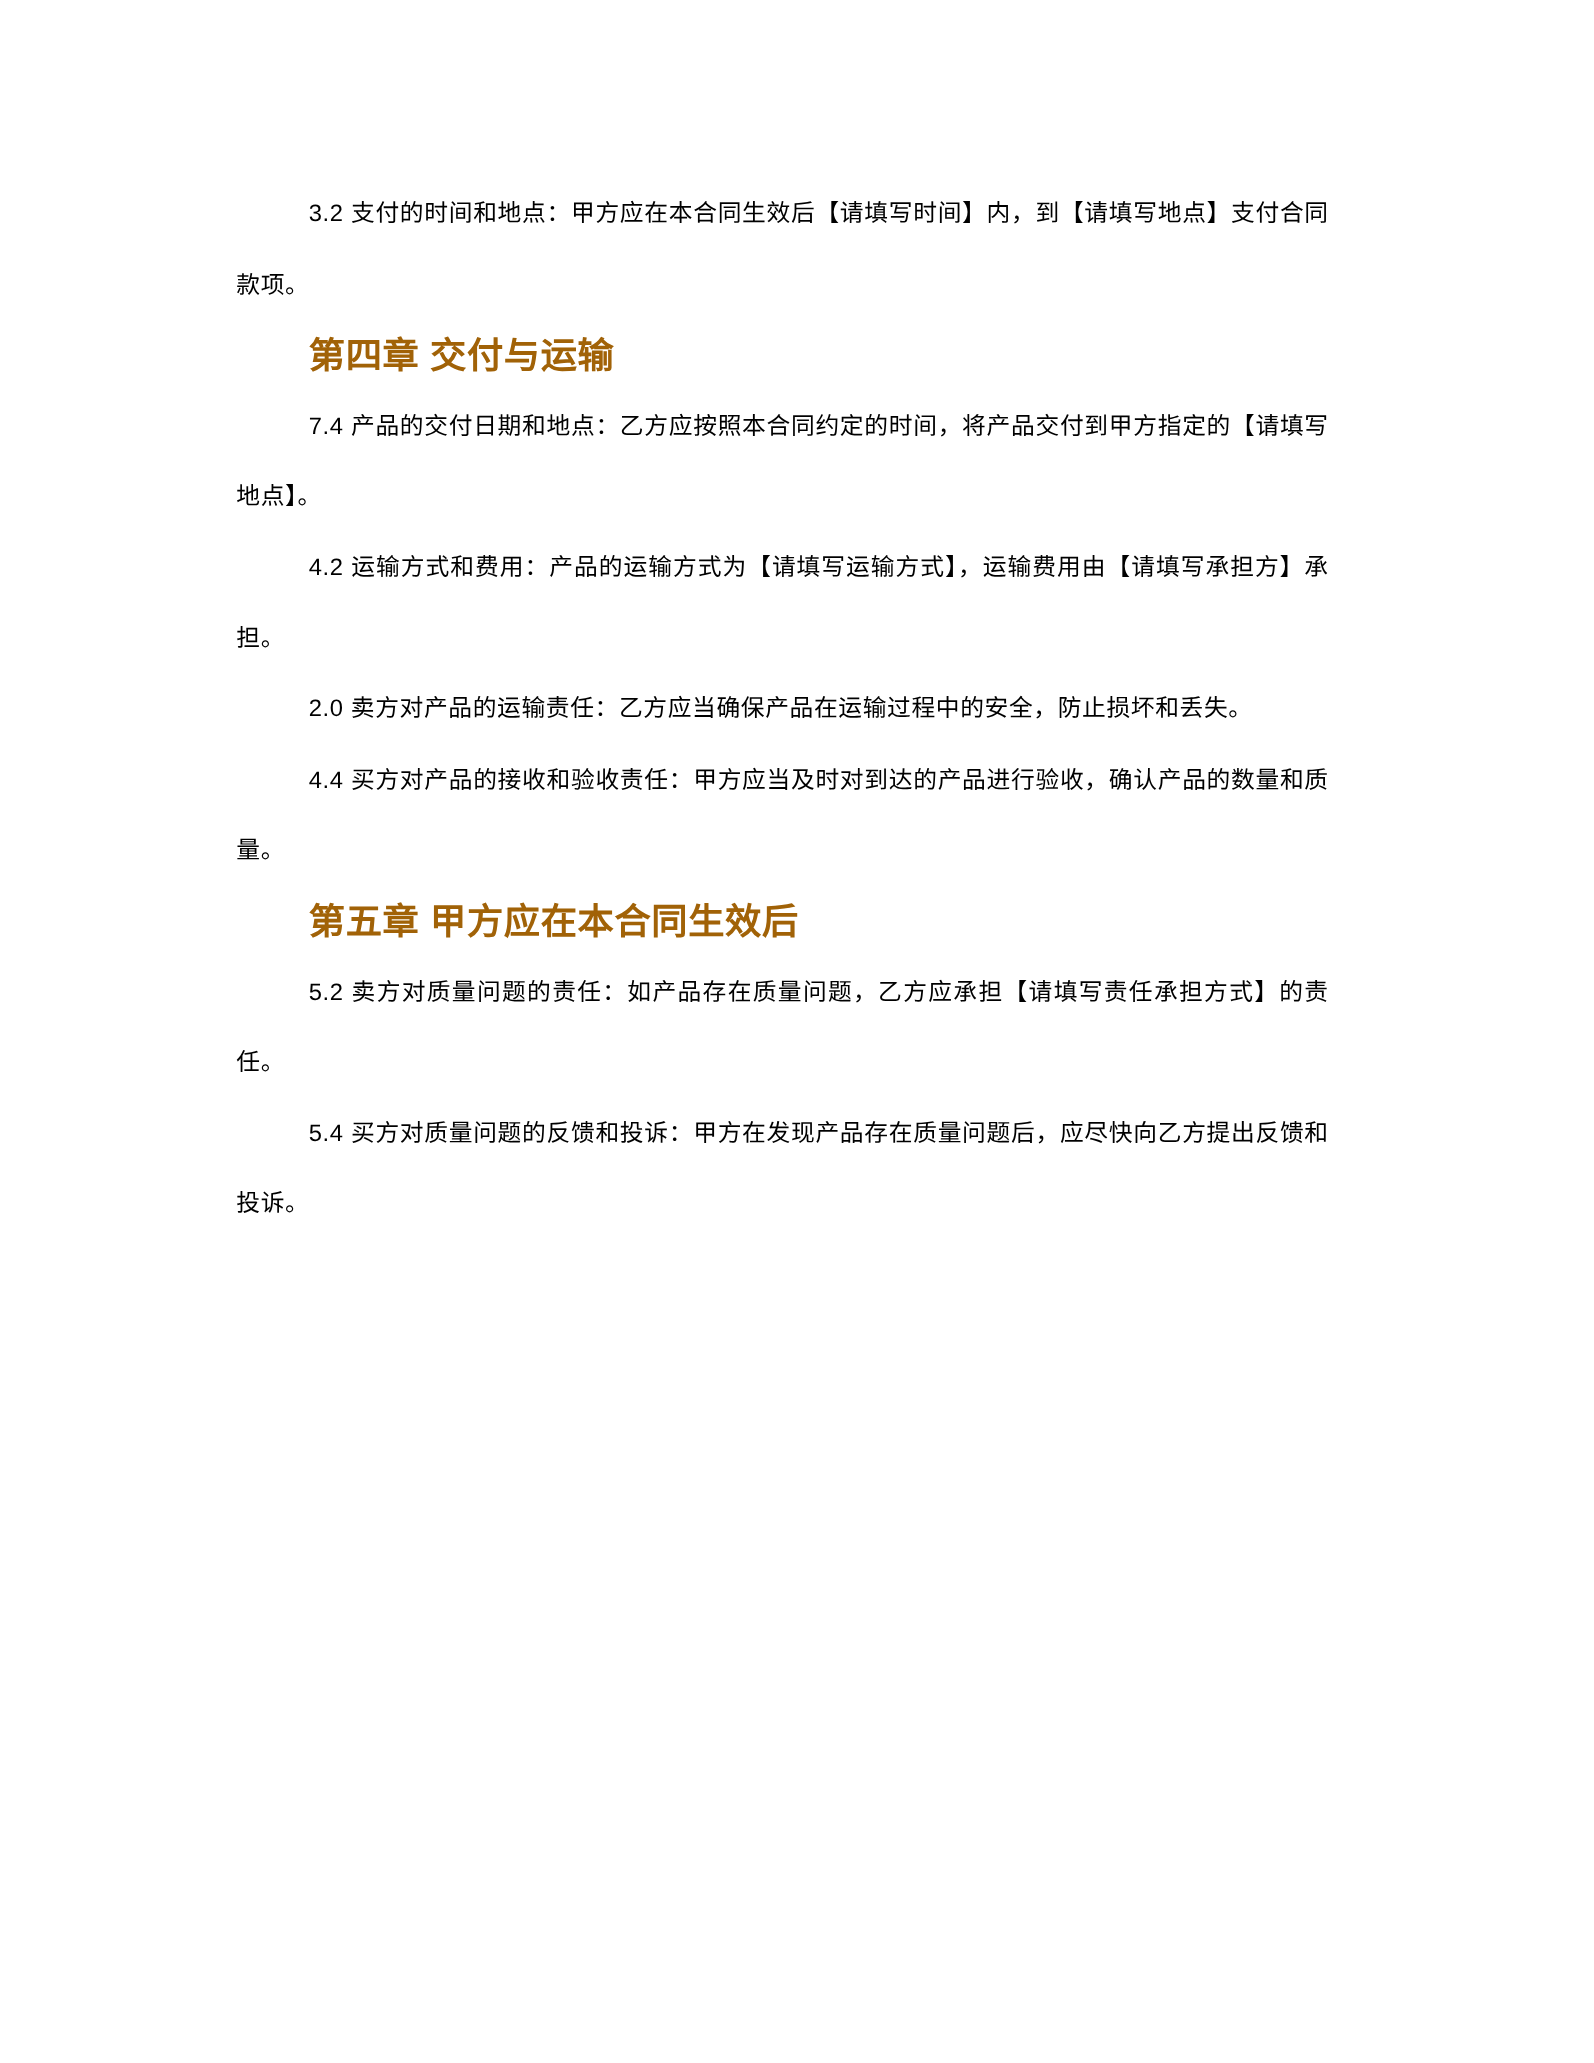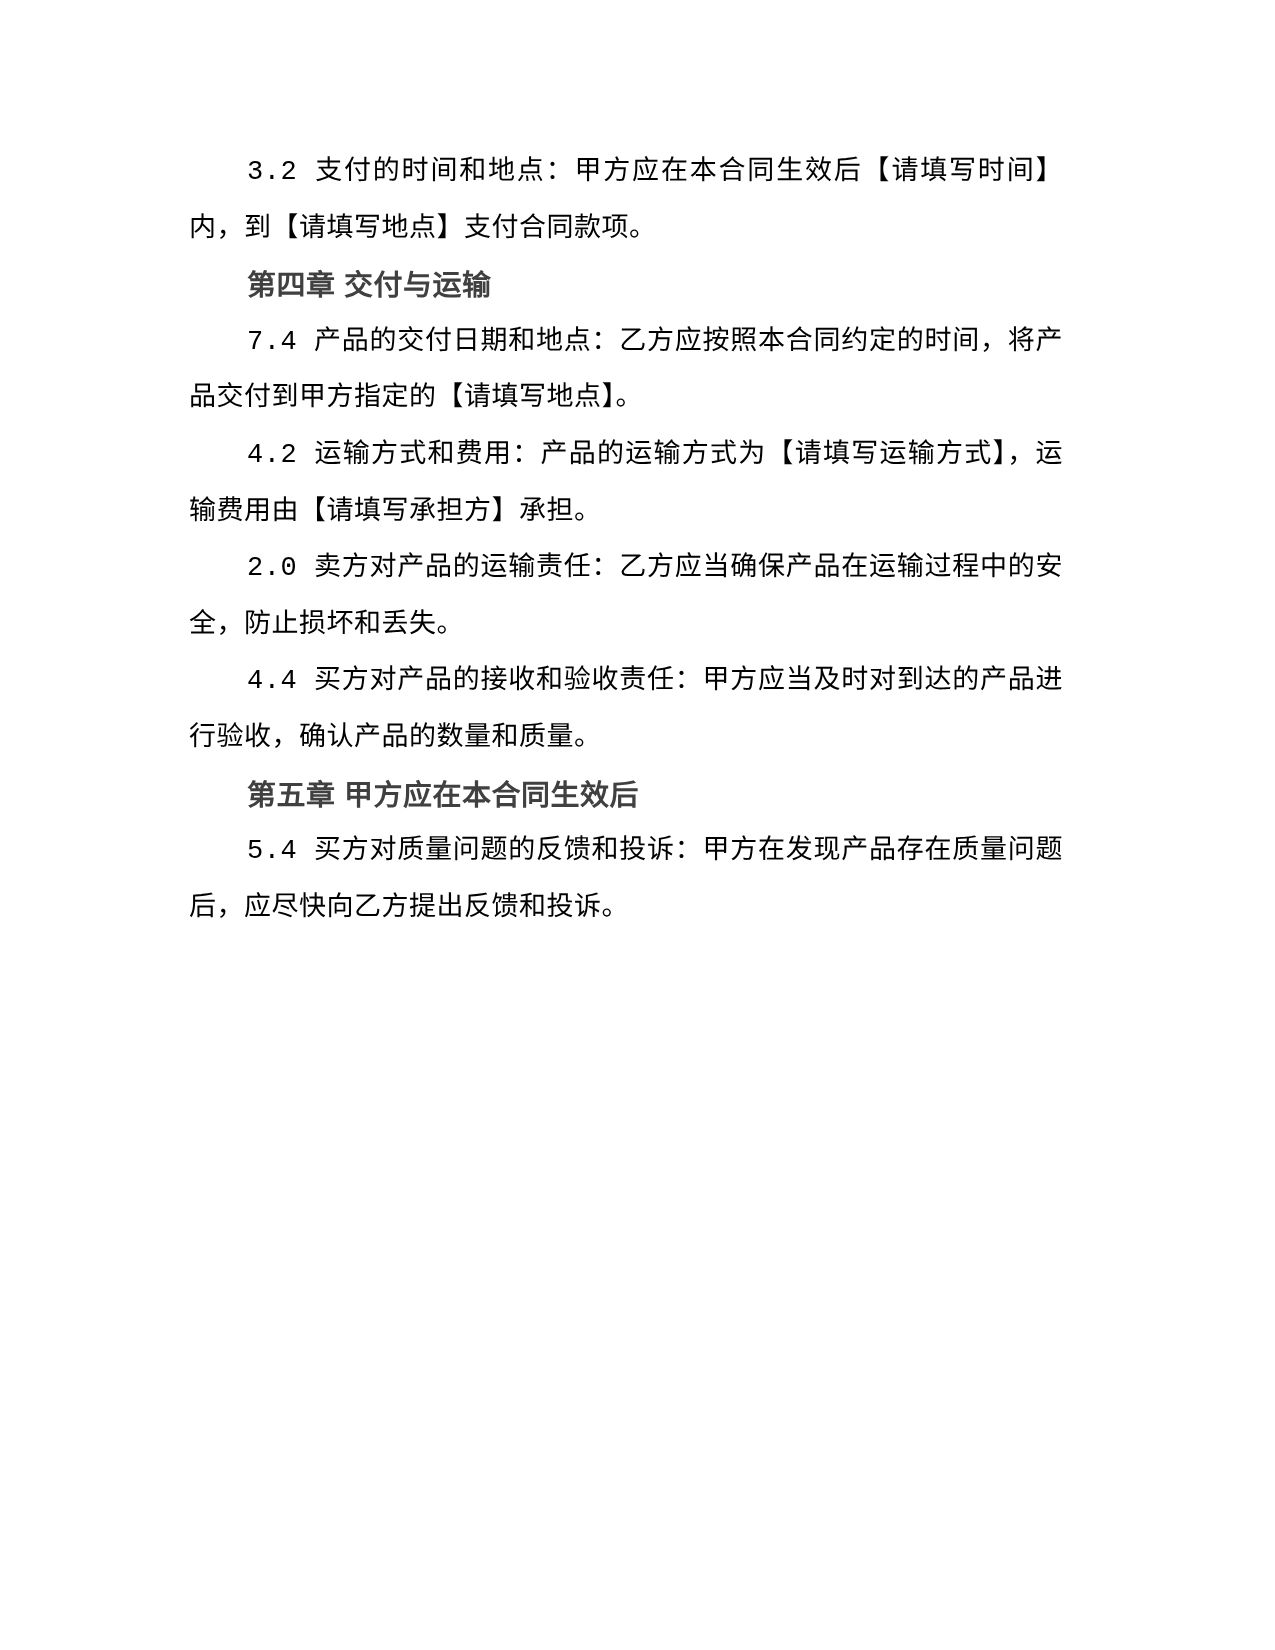--- a/index.html
+++ b/index.html
@@ -15,47 +15,48 @@
   }
   .page {
     position: absolute;
     top: 144px;
     left: 189px;
     width: 874px;
     color: #000000;
   }
   .para {
     margin: 0;
-    font-family: Liberation Mono, monospace;
-    font-size: 27px;
+    font-family: Liberation Sans, sans-serif;
+    font-size: 19px;
     line-height: 56.6px;
     color: #000000;
     text-align: justify;
     text-justify: inter-ideograph;
     text-indent: 58px;
     letter-spacing: 0.5px;
     word-break: break-all;
   }
   .heading {
     margin: 0;
     font-family: "Liberation Sans", "DejaVu Sans", sans-serif;
     font-weight: bold;
     font-size: 29px;
     line-height: 56.6px;
-    color: #404040;
+    color: #a16207;
     text-align: left;
     text-indent: 58px;
     letter-spacing: 0.5px;
   }
 </style>
 </head>
 <body>
 
 <div class="page">
   <p class="para">3.2 支付的时间和地点：甲方应在本合同生效后【请填写时间】内，到【请填写地点】支付合同款项。</p>
   <h2 class="heading">第四章 交付与运输</h2>
   <p class="para">7.4 产品的交付日期和地点：乙方应按照本合同约定的时间，将产品交付到甲方指定的【请填写地点】。</p>
   <p class="para">4.2 运输方式和费用：产品的运输方式为【请填写运输方式】，运输费用由【请填写承担方】承担。</p>
   <p class="para">2.0 卖方对产品的运输责任：乙方应当确保产品在运输过程中的安全，防止损坏和丢失。</p>
   <p class="para">4.4 买方对产品的接收和验收责任：甲方应当及时对到达的产品进行验收，确认产品的数量和质量。</p>
   <h2 class="heading">第五章 甲方应在本合同生效后</h2>
+  <p class="para">5.2 卖方对质量问题的责任：如产品存在质量问题，乙方应承担【请填写责任承担方式】的责任。</p>
   <p class="para">5.4 买方对质量问题的反馈和投诉：甲方在发现产品存在质量问题后，应尽快向乙方提出反馈和投诉。</p>
 </div>
 
 </body></html>

